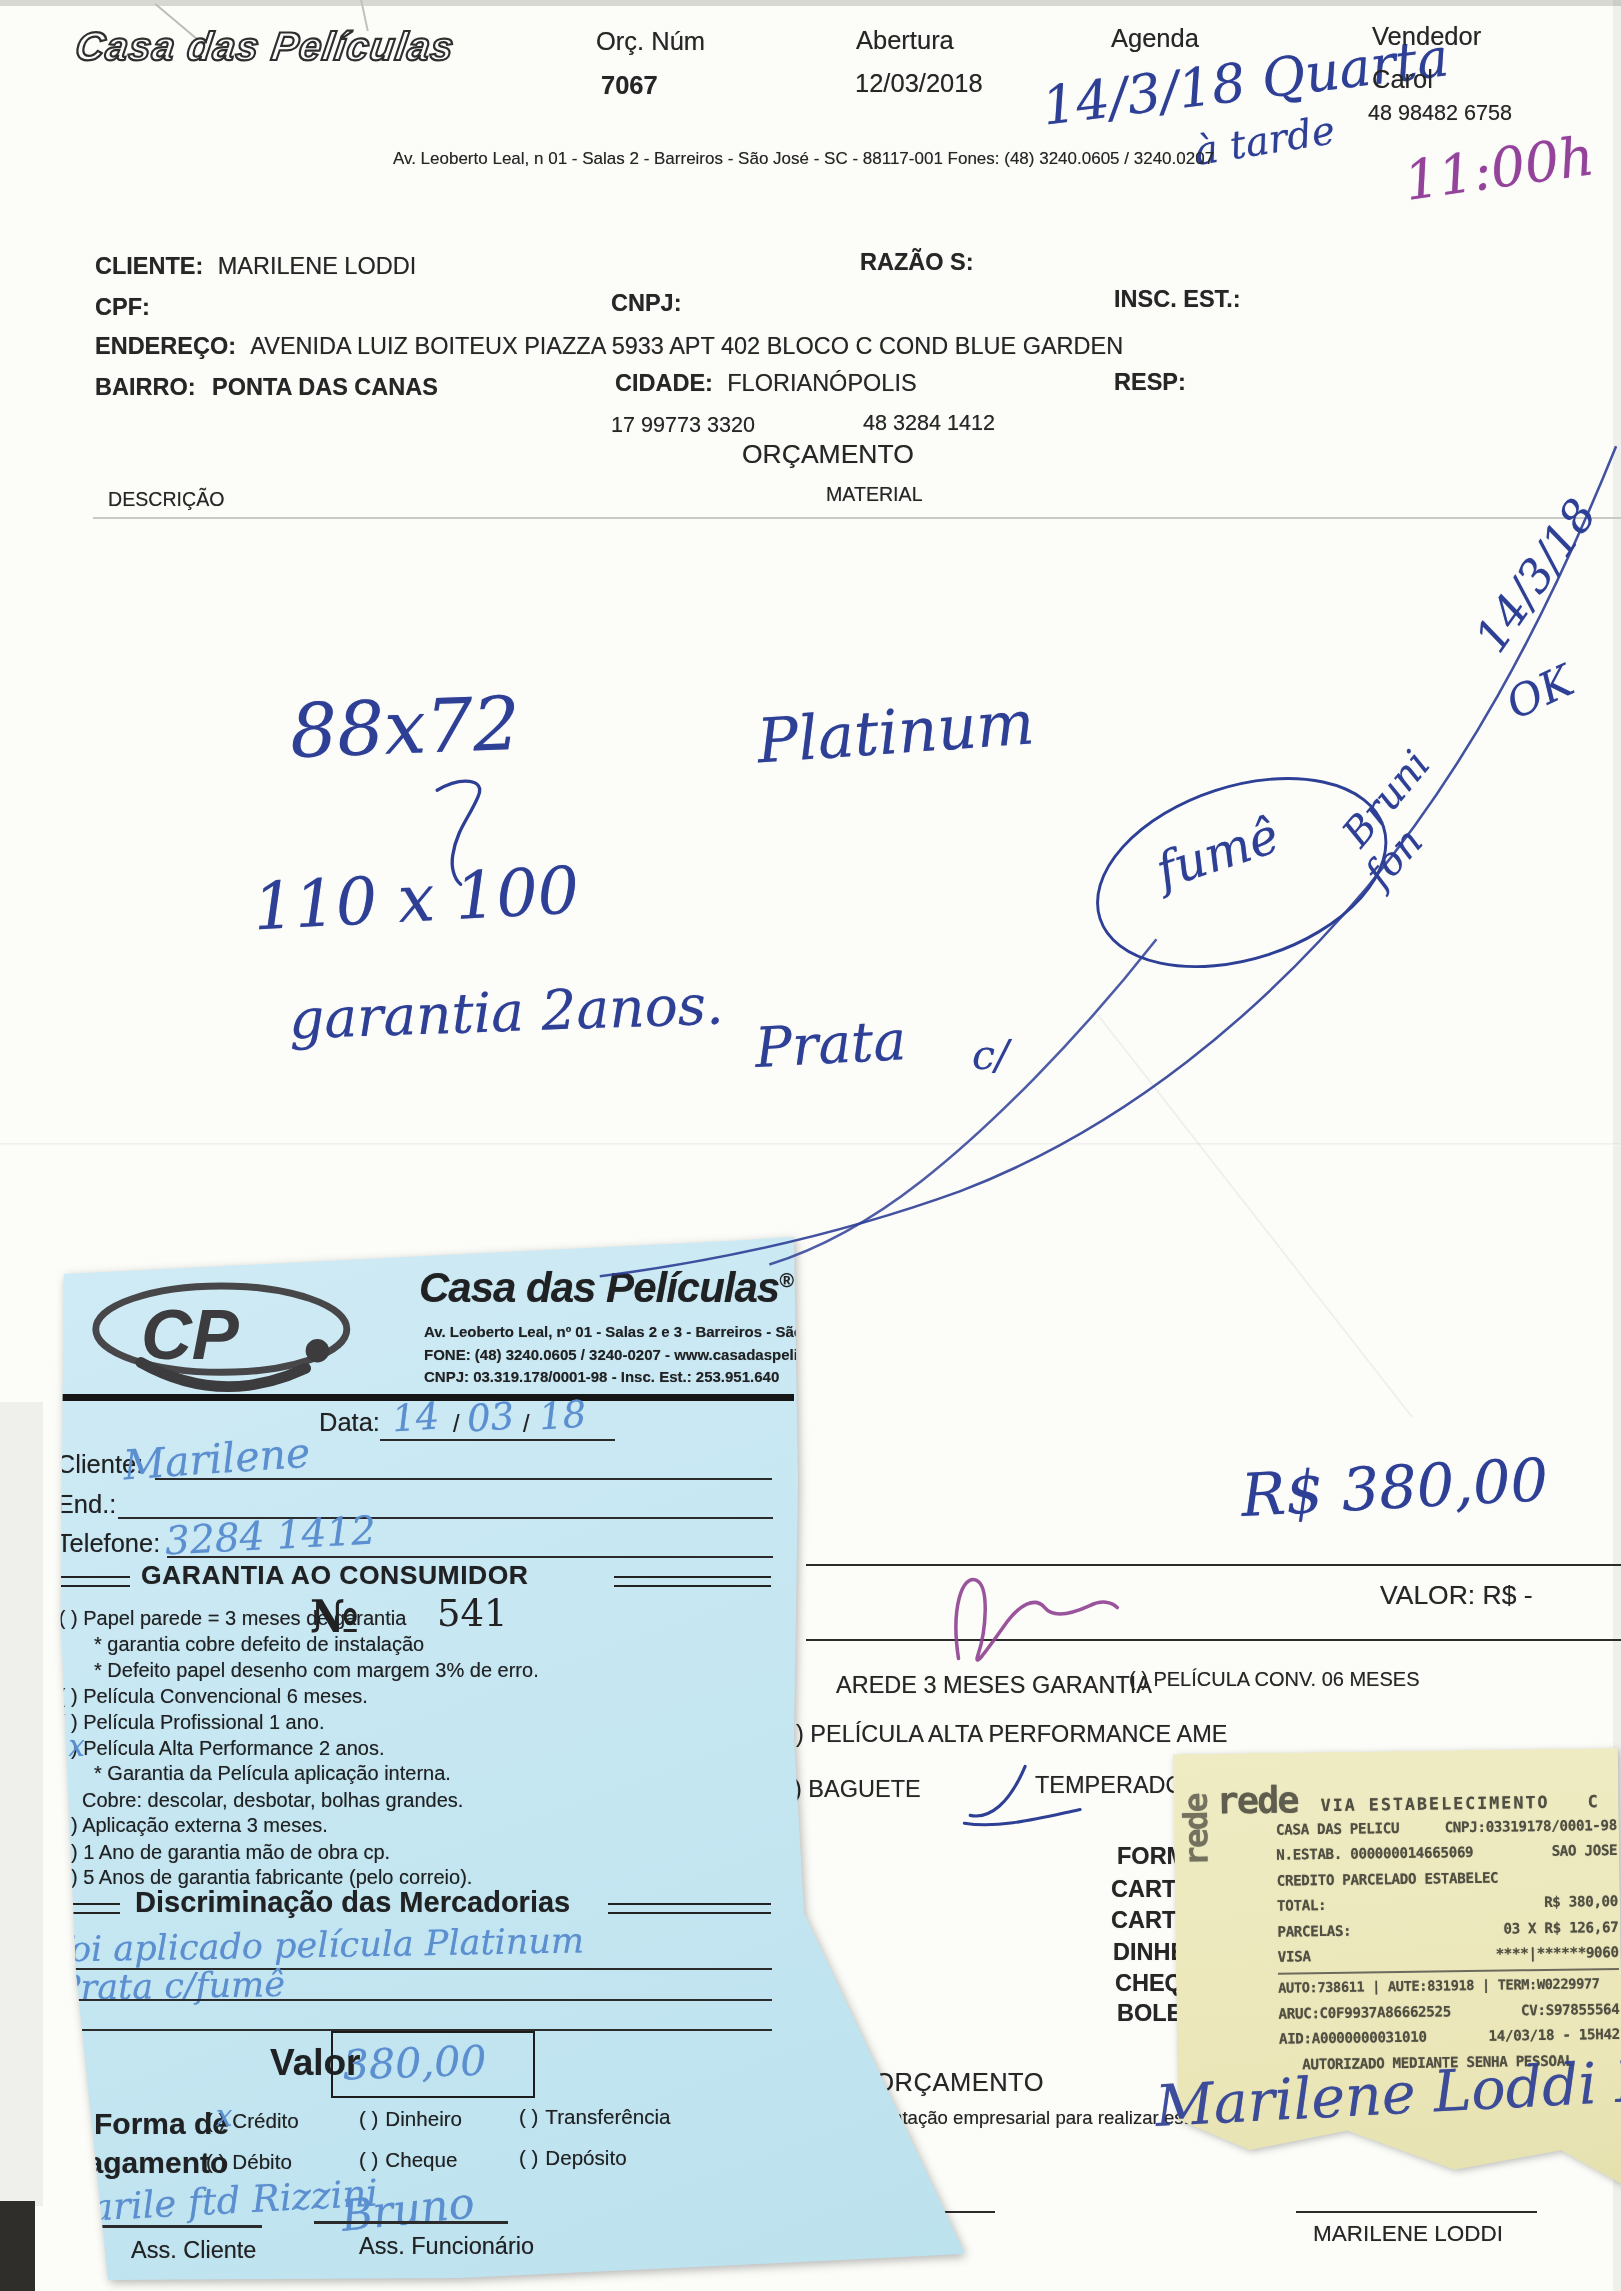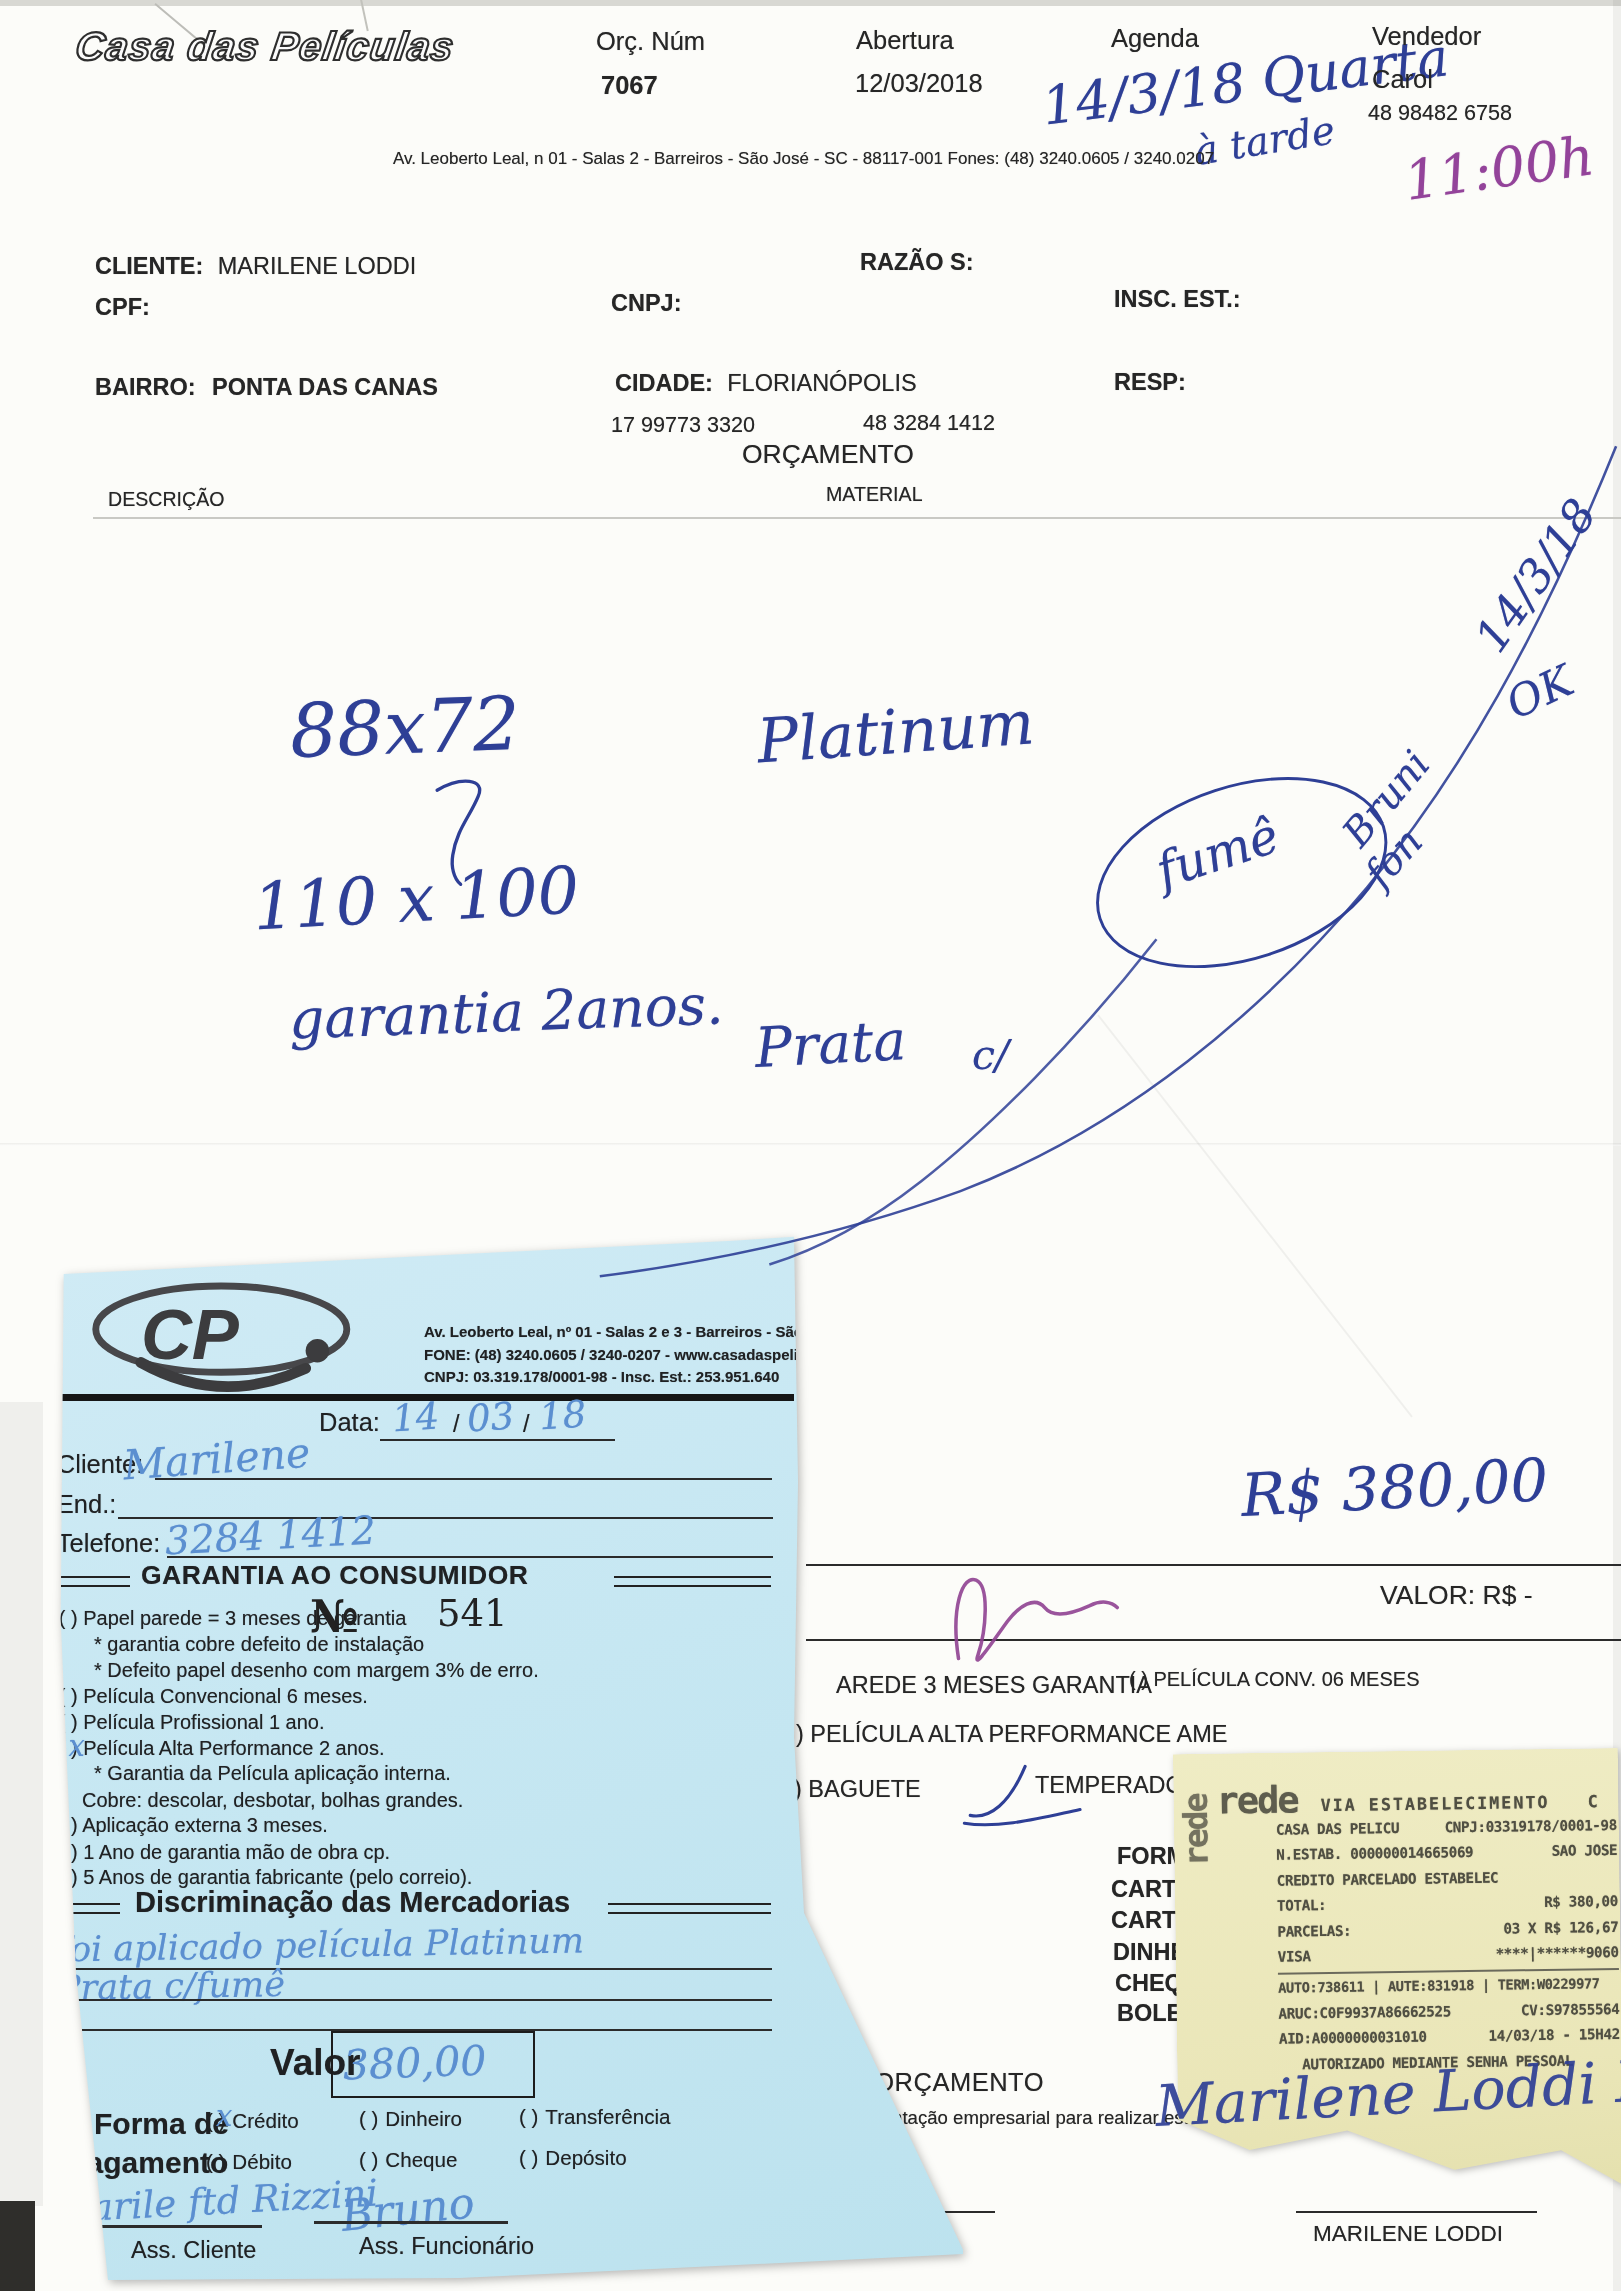--- a/index.html
+++ b/index.html
@@ -71,20 +71,24 @@
   <div class="abs print" style="left:235px;top:149px;width:1137px;text-align:center;font-size:17px;">Av. Leoberto Leal, n 01 - Salas 2 - Barreiros - São José - SC - 88117-001 Fones: (48) 3240.0605 / 3240.0207</div>
 
   <div class="abs print b" style="left:95px;top:253px;font-size:23.5px;">
     <span>CLIENTE:</span>
     <span style="font-weight:normal;margin-left:7.8px;">MARILENE LODDI</span>
   </div>
   <div class="abs print b" style="left:860px;top:249px;font-size:23.5px;">RAZÃO S:</div>
   <div class="abs print b" style="left:95px;top:294px;font-size:23.5px;">CPF:</div>
   <div class="abs print b" style="left:611px;top:290px;font-size:23.5px;">CNPJ:</div>
   <div class="abs print b" style="left:1114px;top:286px;font-size:23.5px;">INSC. EST.:</div>
+  <div class="abs print b" style="left:95px;top:333px;font-size:23.5px;white-space:nowrap;">
+    <span>ENDEREÇO:</span>
+    <span style="font-weight:normal;margin-left:7.8px;">AVENIDA LUIZ BOITEUX PIAZZA 5933 APT 402 BLOCO C COND BLUE GARDEN</span>
+  </div>
   <div class="abs print b" style="left:95px;top:374px;font-size:23.5px;">
     <span>BAIRRO:</span>
     <span style="font-weight:bold;margin-left:10px;">PONTA DAS CANAS</span>
   </div>
   <div class="abs print b" style="left:615px;top:370px;font-size:23.5px;">
     <span>CIDADE:</span>
     <span style="font-weight:normal;margin-left:7.8px;">FLORIANÓPOLIS</span>
   </div>
   <div class="abs print b" style="left:1114px;top:369px;font-size:23.5px;">RESP:</div>
   <div class="abs print" style="left:611px;top:412px;font-size:21.6px;">17 99773 3320</div>
@@ -136,20 +140,23 @@
   <div class="card-wrap abs" style="left:0;top:0;z-index:10;">
   <div id="card">
 
     <svg class="abs" style="left:37px;top:51px;" width="304" height="116" viewBox="0 0 310 118">
       <ellipse cx="140" cy="52" rx="128" ry="44" fill="none" stroke="#47474a" stroke-width="7"></ellipse>
       <text x="58" y="82" font-family="Liberation Sans, sans-serif" font-size="72" font-weight="bold" font-style="italic" fill="#3c3c3e">CP</text>
       <circle cx="238" cy="74" r="12" fill="#3c3c3e"></circle>
       <path d="M 58 86 Q 140 132 226 92" fill="none" stroke="#3c3c3e" stroke-width="11" stroke-linecap="round"></path>
     </svg>
 
+    <div class="abs print" style="left:372px;top:37px;font-size:42px;font-weight:bold;font-style:italic;letter-spacing:-1px;white-space:nowrap;">
+      <span>Casa das Películas</span><sup style="font-size:19.6px;">®</sup>
+    </div>
     <div class="abs print b" style="left:377px;top:96px;font-size:15px;white-space:nowrap;">Av. Leoberto Leal, nº 01 - Salas 2 e 3 - Barreiros - São José - SC</div>
     <div class="abs print b" style="left:377px;top:119px;font-size:15px;white-space:nowrap;">FONE: (48) 3240.0605 / 3240-0207 - www.casadaspeliculas.com.br</div>
     <div class="abs print b" style="left:377px;top:141px;font-size:15px;white-space:nowrap;">CNPJ: 03.319.178/0001-98   -   Insc. Est.: 253.951.640</div>
     <div class="abs" style="left:9.8px;top:167px;width:737px;height:6.9px;background:#161616;"></div>
 
     <div class="abs print" style="left:272px;top:181px;font-size:25.5px;">Data:</div>
     <div class="abs print" style="left:406px;top:184px;font-size:23.5px;">/</div>
     <div class="abs print" style="left:476px;top:184px;font-size:23.5px;">/</div>
     <div class="abs hw sky" style="left:345px;top:169px;font-size:37px;transform:rotate(-4deg);">14</div>
     <div class="abs hw sky" style="left:420px;top:169px;font-size:37px;transform:rotate(-4deg);">03</div>

